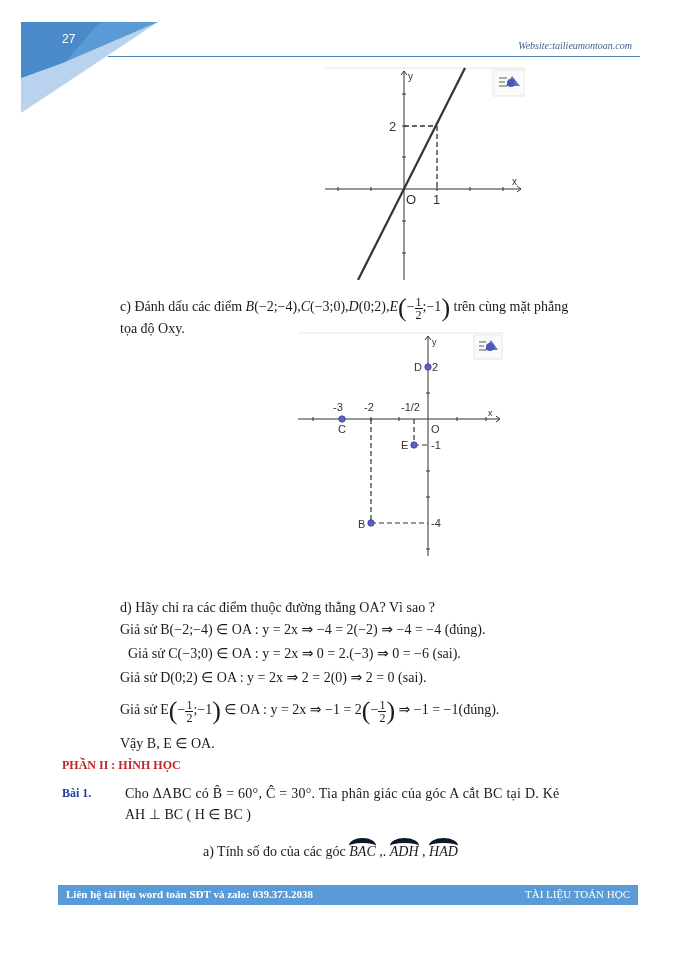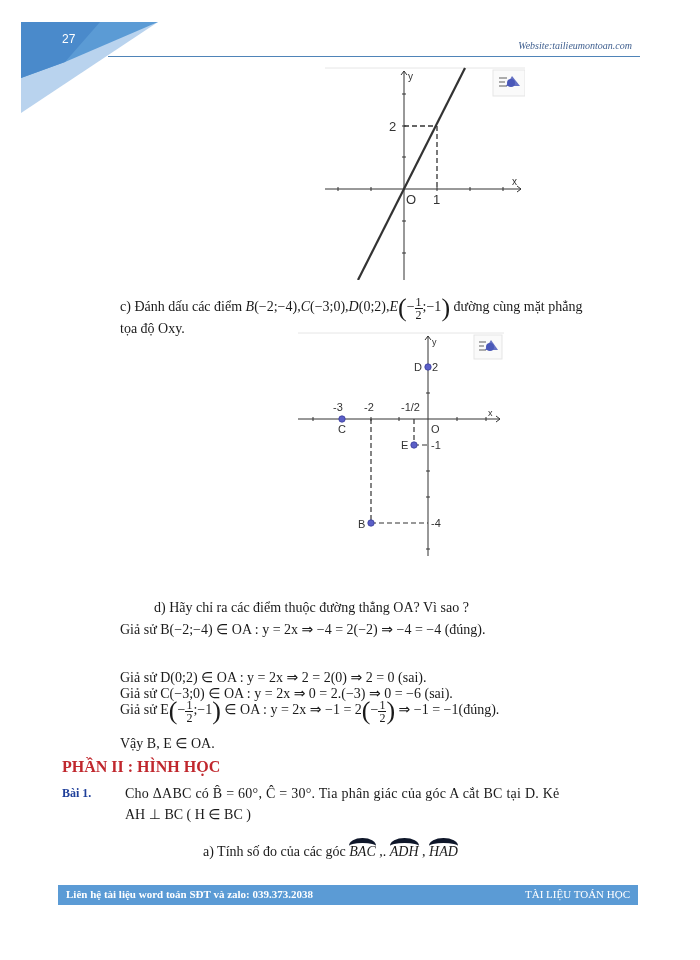--- a/index.html
+++ b/index.html
@@ -9,21 +9,21 @@
   .page-num { position: absolute; left: 62px; top: 32px; color: #ffffff; font-family: "Liberation Sans", sans-serif; font-size: 12px; }
   .website { position: absolute; right: 68px; top: 40px; color: #3f5f8f; font-style: italic; font-size: 10px; }
   .header-line { position: absolute; left: 108px; top: 56px; width: 532px; height: 1px; background: #4f84b8; }
   .graph { position: absolute; }
   .text { position: absolute; font-size: 14px; white-space: nowrap; }
   .math { font-style: italic; }
   .frac { display: inline-block; vertical-align: middle; text-align: center; font-size: 12px; line-height: 12px; }
   .frac .num { display: block; border-bottom: 1px solid #1a1a1a; padding: 0 1px; }
   .frac .den { display: block; }
   .paren { font-size: 26px; vertical-align: middle; font-weight: 200; }
-  .section-title { position: absolute; left: 62px; top: 758px; color: #c0272d; font-weight: bold; font-size: 16px; }
+  .section-title { position: absolute; left: 62px; top: 758px; color: #c0272d; font-weight: bold; font-size: 12px; }
   .bai-label { position: absolute; left: 62px; top: 786px; color: #1f3f9a; font-weight: bold; font-size: 12px; }
   .footer { position: absolute; left: 58px; top: 885px; width: 580px; height: 20px; background: #5b9bd5; }
   .footer-left { position: absolute; left: 8px; top: 3px; color: #ffffff; font-weight: bold; font-size: 11px; }
   .footer-right { position: absolute; right: 8px; top: 3px; color: #ffffff; font-size: 11px; }
   .arc { border-top: 5px solid #0f172a; border-radius: 50% 50% 0 0 / 8px 8px 0 0; padding-top: 1px; display: inline-block; }
 </style>
 </head>
 <body>
 
 <svg class="corner" viewBox="0 0 170 120" width="170" height="120">
@@ -71,21 +71,21 @@
     <rect x="168" y="4" width="32" height="26" fill="#fafafa" stroke="#e5e5e5"></rect>
     <line x1="174" y1="12" x2="182" y2="12" stroke="#777" stroke-width="1.2"></line>
     <line x1="174" y1="16" x2="180" y2="16" stroke="#777" stroke-width="1.2"></line>
     <line x1="174" y1="20" x2="182" y2="20" stroke="#777" stroke-width="1.2"></line>
     <circle cx="186" cy="17" r="4" fill="#4a58b8"></circle>
     <polygon points="187,10 195,20 181,20" fill="#4a58b8" opacity="0.85"></polygon>
   </g>
 </svg>
 
 <div class="text" style="left:120px;top:293px;">
-  <span>c) Đánh dấu các điểm </span><span class="math">B</span>(−2;−4),<span class="math">C</span>(−3;0),<span class="math">D</span>(0;2),<span class="math">E</span><span class="paren">(</span>−<span class="frac"><span class="num">1</span><span class="den">2</span></span><span>;−1</span><span class="paren">)</span><span> đường cùng mặt phẳng</span>
+  <span>c) Đánh dấu các điểm </span><span class="math">B</span>(−2;−4),<span class="math">C</span>(−3;0),<span class="math">D</span>(0;2),<span class="math">E</span><span class="paren">(</span>−<span class="frac"><span class="num">1</span><span class="den">2</span></span><span>;−1</span><span class="paren">)</span><span> trên cùng mặt phẳng</span>
 </div>
 <div class="text" style="left:120px;top:321px;">tọa độ Oxy.</div>
 
 <svg class="graph" style="left:298px;top:332px;" width="206" height="224" viewBox="0 0 206 224">
   <line x1="0" y1="1" x2="206" y2="1" stroke="#e6e6e6" stroke-width="1"></line>
   <line x1="0" y1="87" x2="202" y2="87" stroke="#333" stroke-width="1"></line>
   <path d="M198,84 L202,87 L198,90" fill="none" stroke="#333" stroke-width="1"></path>
   <line x1="130" y1="4" x2="130" y2="224" stroke="#333" stroke-width="1"></line>
   <path d="M127,8 L130,4 L133,8" fill="none" stroke="#333" stroke-width="1"></path>
   <g stroke="#333" stroke-width="1">
@@ -131,23 +131,23 @@
   <g>
     <rect x="176" y="3" width="28" height="24" fill="#fafafa" stroke="#e5e5e5"></rect>
     <line x1="181" y1="10" x2="188" y2="10" stroke="#777" stroke-width="1.2"></line>
     <line x1="181" y1="14" x2="186" y2="14" stroke="#777" stroke-width="1.2"></line>
     <line x1="181" y1="18" x2="188" y2="18" stroke="#777" stroke-width="1.2"></line>
     <circle cx="192" cy="15" r="4" fill="#4a58b8"></circle>
     <polygon points="193,8 200,18 187,18" fill="#4a58b8" opacity="0.85"></polygon>
   </g>
 </svg>
 
-<div class="text" style="left:120px;top:600px;margin-left:34px;">d) Hãy chỉ ra các điểm thuộc đường thẳng OA? Vì sao ?</div>
+<div class="text" style="left:120px;top:600px;">d) Hãy chỉ ra các điểm thuộc đường thẳng OA? Vì sao ?</div>
 <div class="text" style="left:120px;top:621px;">Giả sử B(−2;−4) ∈ OA : y = 2x ⇒ −4 = 2(−2) ⇒ −4 = −4 (đúng).</div>
-<div class="text" style="left:120px;top:645px;margin-top:40px;">Giả sử C(−3;0) ∈ OA : y = 2x ⇒ 0 = 2.(−3) ⇒ 0 = −6 (sai).</div>
+<div class="text" style="left:128px;top:645px;">Giả sử C(−3;0) ∈ OA : y = 2x ⇒ 0 = 2.(−3) ⇒ 0 = −6 (sai).</div>
 <div class="text" style="left:120px;top:669px;">Giả sử D(0;2) ∈ OA : y = 2x ⇒ 2 = 2(0) ⇒ 2 = 0 (sai).</div>
 <div class="text" style="left:120px;top:696px;">
   <span>Giả sử E</span><span class="paren">(</span>−<span class="frac"><span class="num">1</span><span class="den">2</span></span><span>;−1</span><span class="paren">)</span><span> ∈ OA : y = 2x ⇒ −1 = 2</span><span class="paren">(</span>−<span class="frac"><span class="num">1</span><span class="den">2</span></span><span class="paren">)</span><span> ⇒ −1 = −1(đúng).</span>
 </div>
 <div class="text" style="left:120px;top:735px;">Vậy B, E ∈ OA.</div>
 
 <div class="section-title">PHẦN II : HÌNH HỌC</div>
 <div class="bai-label">Bài 1.</div>
 <div class="text" style="left:125px;top:786px;letter-spacing:0.25px;">Cho ΔABC có B̂ = 60°, Ĉ = 30°. Tia phân giác của góc A cắt BC tại D. Kẻ</div>
 <div class="text" style="left:125px;top:806px;">AH ⊥ BC ( H ∈ BC )</div>

